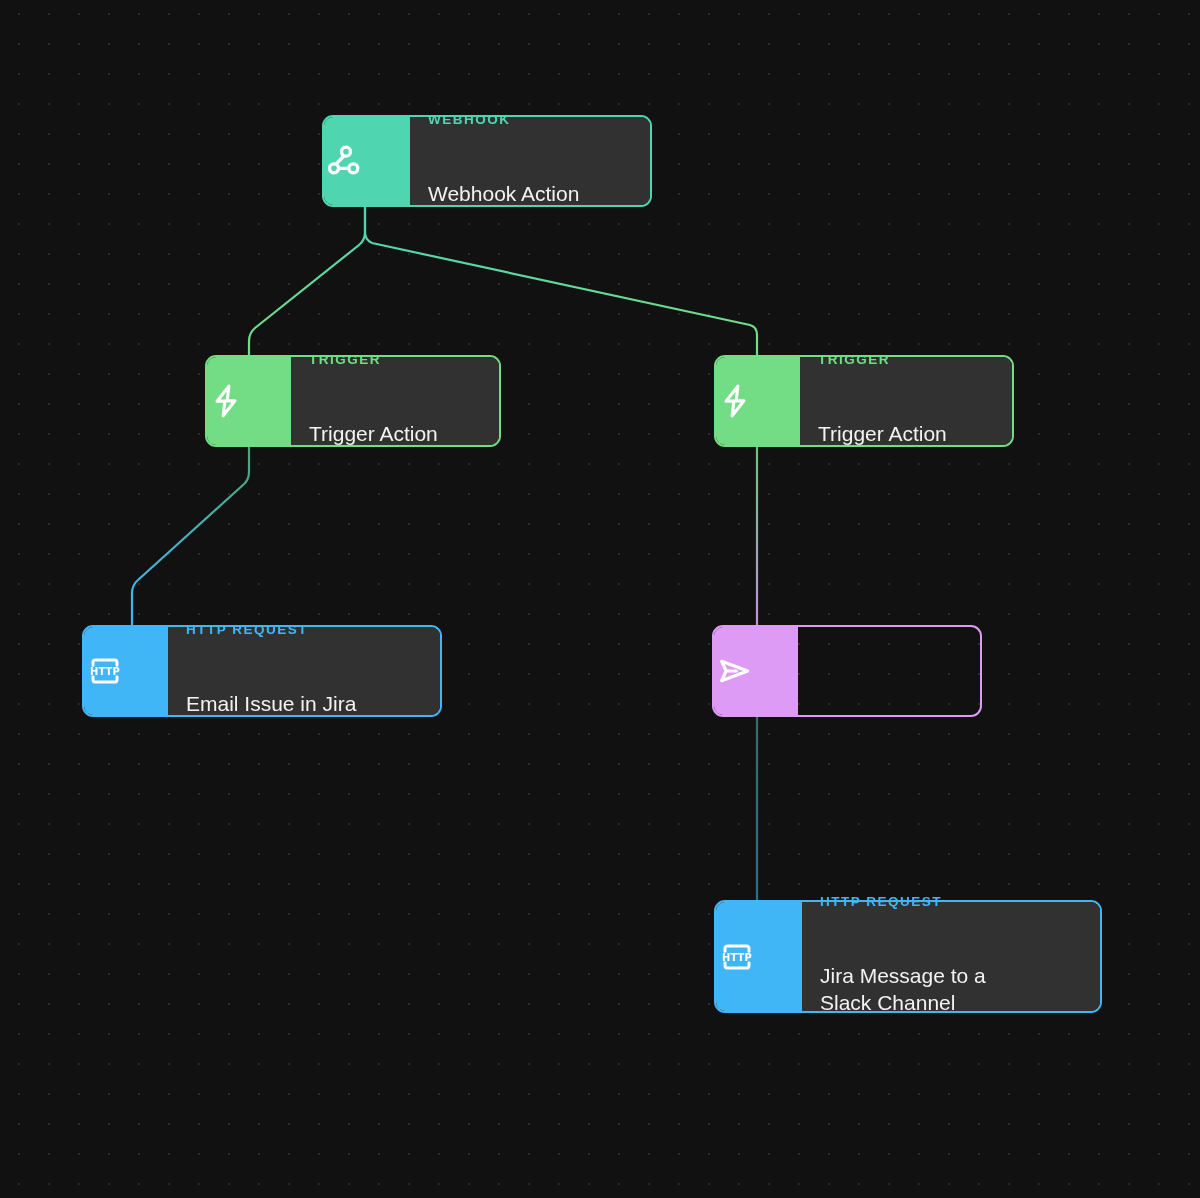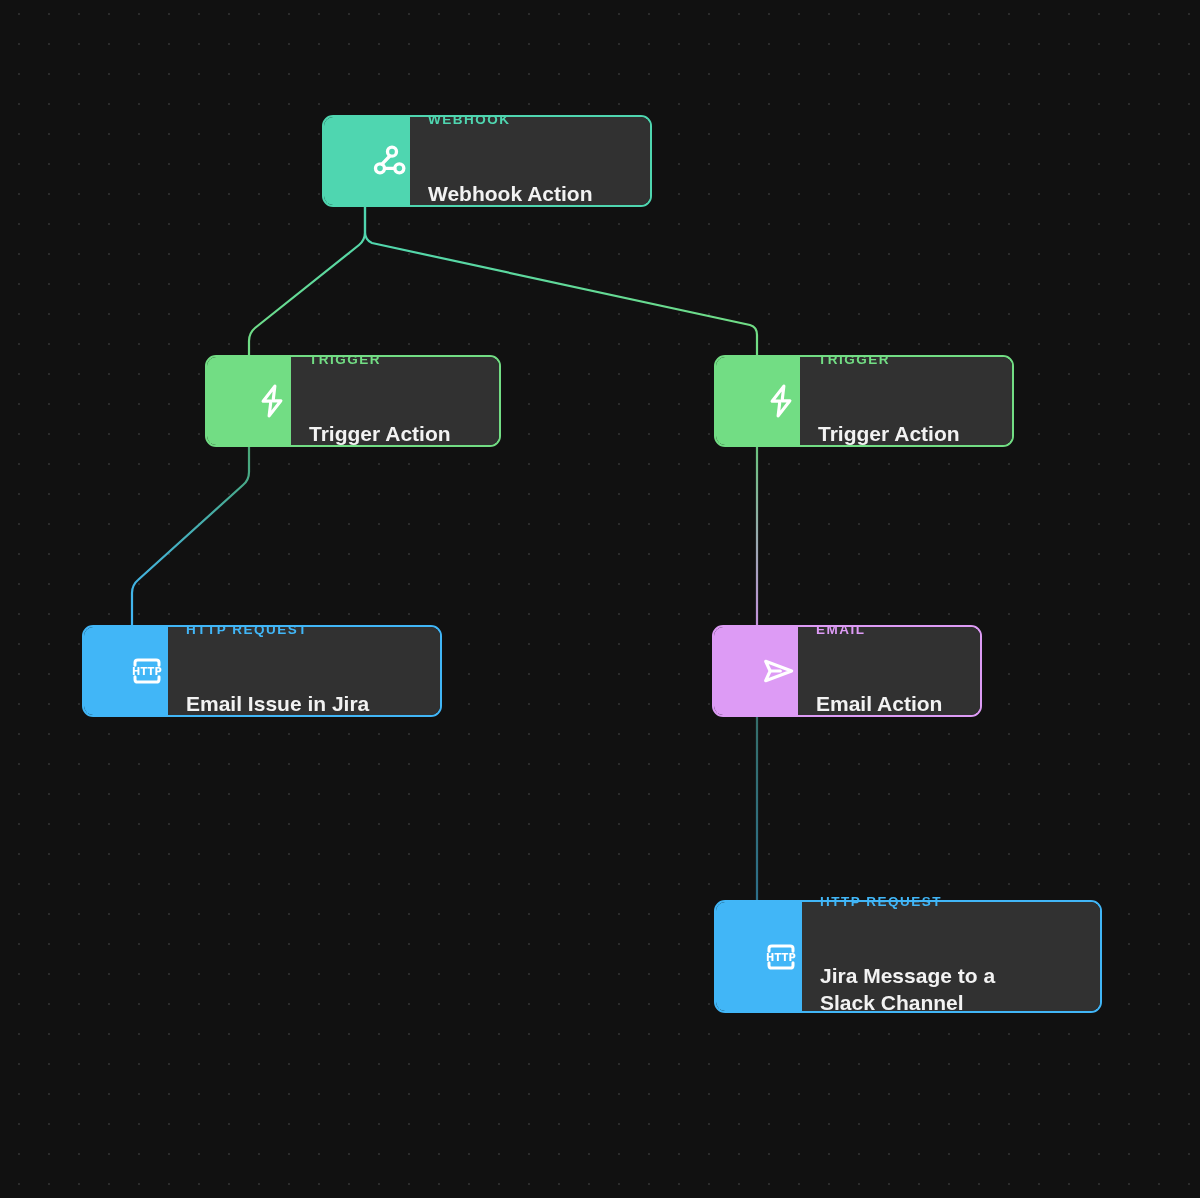--- a/index.html
+++ b/index.html
@@ -50,21 +50,21 @@
     pointer-events: none;
   }
   .node-icon {
     position: relative;
     width: 84px;
     flex: 0 0 84px;
     border-radius: 9px 0 0 9px;
     background: var(--accent);
     display: flex;
     align-items: center;
-    justify-content: flex-end;
+    justify-content: flex-start;
     z-index: 1;
   }
   .node-body {
     position: relative;
     flex: 1 1 auto;
     background: #313131;
     border-radius: 0 9px 9px 0;
     padding: 13px 20px 14px 18px;
     display: flex;
     flex-direction: column;
@@ -78,21 +78,21 @@
     font-weight: bold;
     letter-spacing: 1.5px;
     text-transform: uppercase;
     line-height: 1.1;
     margin-bottom: 4px;
     white-space: nowrap;
   }
   .node-title {
     color: #f2f2f2;
     font-size: 21px;
-    font-weight: 700;
+    font-weight: 400;
     line-height: 1.32;
     white-space: pre-line;
   }
 
   .node-icon svg { display: block; }
 
   
   #node-webhook { left: 322px; top: 115px; width: 330px; height: 92px; --accent: #4fd6b0; }
   #node-trigger-left { left: 205px; top: 355px; width: 296px; height: 92px; --accent: #72dd84; }
   #node-trigger-right { left: 714px; top: 355px; width: 300px; height: 92px; --accent: #72dd84; }
@@ -212,24 +212,20 @@
   <div class="node" id="node-email">
     <div class="node-ring"></div>
     <div class="node-icon">
       <span>
         <svg width="40" height="40" viewBox="0 0 24 24" stroke="#ffffff" stroke-width="1.9" fill="none" stroke-linecap="round" stroke-linejoin="round">
           <path d="M4.6 6.2 L20.2 12 L4.6 17.8 L7.3 12 Z"></path>
           <path d="M7.3 12 L13.4 12"></path>
         </svg>
       </span>
     </div>
-    <div class="node-body">
-      <div class="node-kicker">EMAIL</div>
-      <div class="node-title">Email Action</div>
-    </div>
   </div>
 
   <div class="node" id="node-http-slack">
     <div class="node-ring"></div>
     <div class="node-icon">
       <span>
         <svg width="42" height="42" viewBox="0 0 28 28" fill="none">
           <g stroke="#ffffff" stroke-width="2" stroke-linecap="round" stroke-linejoin="round">
             <path d="M6 10.2 V8.4 Q6 6.6 7.9 6.6 H20.1 Q22 6.6 22 8.4 V10.2"></path>
             <path d="M6 17.8 V19.6 Q6 21.4 7.9 21.4 H20.1 Q22 21.4 22 19.6 V17.8"></path>

